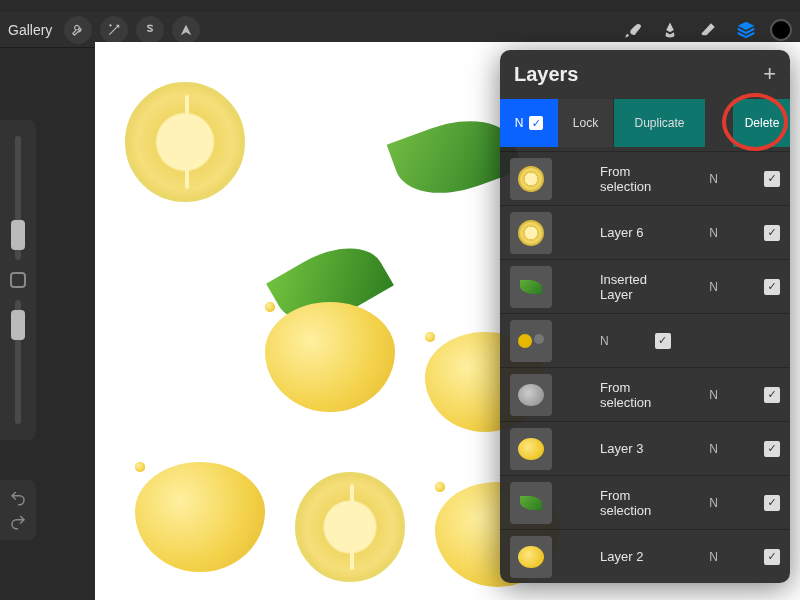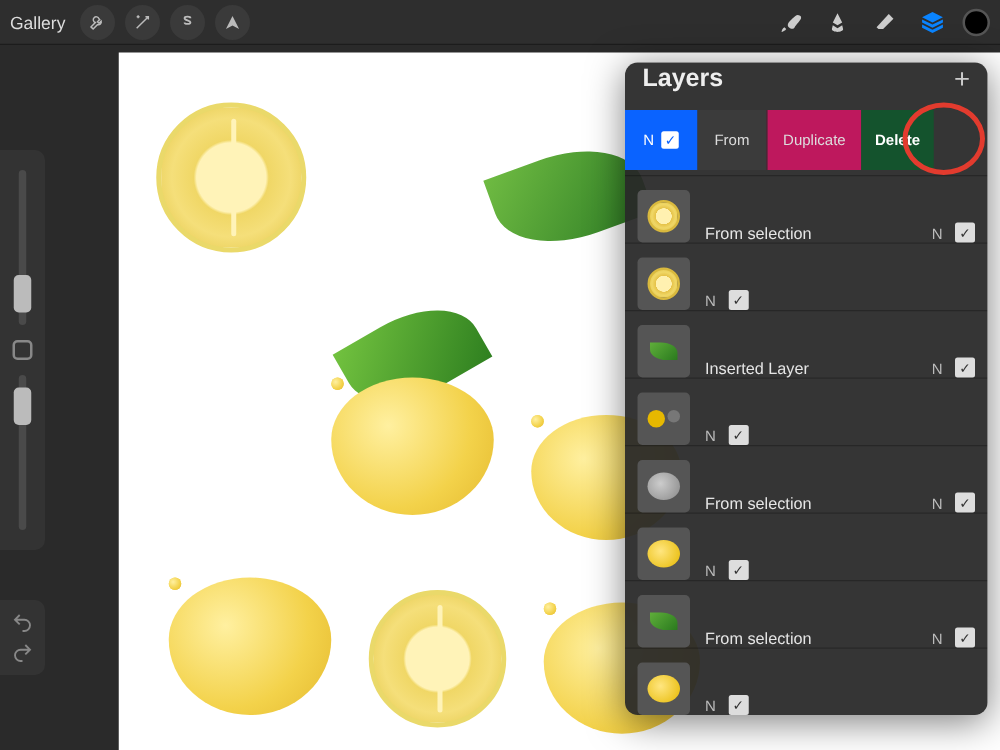--- a/index.html
+++ b/index.html
@@ -1,20 +1,20 @@
 <!DOCTYPE html>
 <html><head>
 <meta charset="utf-8">
 <style>
   * { box-sizing: border-box; margin: 0; padding: 0; }
   html, body { width: 800px; height: 600px; overflow: hidden; font-family: -apple-system, Helvetica, Arial, sans-serif; }
   body { background: #2a2a2a; position: relative; color: #eee; }
 
   
-  .topbar { position: absolute; top: 0; left: 0; right: 0; height: 36px; background: #2e2e2e; display: flex; align-items: center; padding: 0 8px; border-bottom: 1px solid #1c1c1c; }
+  .topbar { position: absolute; top: 12px; left: 0; right: 0; height: 36px; background: #2e2e2e; display: flex; align-items: center; padding: 0 8px; border-bottom: 1px solid #1c1c1c; }
   .gallery { font-size: 14px; color: #ddd; margin-right: 12px; cursor: pointer; }
   .tool-icon { width: 28px; height: 28px; border-radius: 14px; background: #3a3a3a; margin-right: 8px; display: flex; align-items: center; justify-content: center; color: #bbb; font-size: 14px; cursor: pointer; }
   .topbar-spacer { flex: 1; }
   .right-tool { width: 28px; height: 28px; margin-left: 10px; display: flex; align-items: center; justify-content: center; color: #ccc; cursor: pointer; font-size: 16px; }
   .layers-btn { color: #0a84ff; }
   .color-swatch { width: 22px; height: 22px; border-radius: 11px; background: #000; border: 2px solid #555; margin-left: 10px; cursor: pointer; }
 
   
   .left-panel { position: absolute; left: 0; top: 120px; width: 36px; height: 320px; background: #333; border-radius: 0 8px 8px 0; display: flex; flex-direction: column; align-items: center; padding: 10px 0; }
   .slider-track { flex: 1; width: 6px; background: #4a4a4a; border-radius: 3px; margin: 6px 0; position: relative; }
@@ -24,35 +24,35 @@
   .ur-btn { width: 24px; height: 24px; color: #888; display: flex; align-items: center; justify-content: center; cursor: pointer; }
 
   
   .canvas { position: absolute; left: 95px; top: 42px; right: 0; bottom: 0; background: #fff; overflow: hidden; }
   .lemon { position: absolute; border-radius: 50% 50% 50% 50% / 45% 45% 55% 55%; }
   .lemon::before, .lemon::after { content:""; position:absolute; width:10px; height:10px; background:inherit; border-radius:50%; }
   .leaf { position: absolute; border-radius: 0 60% 0 60%; transform: rotate(-20deg); }
 
   
   .layers-panel { position: absolute; right: 10px; top: 50px; width: 290px; background: rgba(40,40,40,0.94); border-radius: 10px; box-shadow: 0 5px 30px rgba(0,0,0,0.5); overflow: hidden; }
-  .layers-header { display: flex; align-items: center; justify-content: space-between; padding: 0 14px 6px; }
+  .layers-header { display: flex; align-items: center; justify-content: space-between; padding: 11px 14px 6px; }
   .layers-title { font-size: 20px; font-weight: 600; }
   .plus { font-size: 22px; color: #ccc; cursor: pointer; }
   .action-row { display: flex; height: 48px; margin: 6px 0 4px; }
   .action-cell { flex: 0 0 auto; display: flex; align-items: center; justify-content: center; font-size: 12px; color: #ddd; cursor: pointer; }
   .cell-blend { width: 58px; background: #0a63ff; color: #fff; font-weight: 500; gap: 6px; }
   .cell-lock { width: 55px; background: #3b3b3b; }
-  .cell-dup { width: 76px; background: #be185d; border-left:1px solid #2c2c2c; }
-  .cell-del { width: 58px; background: #14532d; color: #fff; font-weight: 700; }
+  .cell-dup { width: 92px; background: #0f766e; border-left:1px solid #2c2c2c; }
+  .cell-del { width: 58px; background: #0f766e; color: #fff; font-weight: 400; margin-left: 28px; }
   .checkbox { width: 14px; height: 14px; background: #fff; border-radius: 2px; display: inline-flex; align-items: center; justify-content: center; color: #0a63ff; font-size: 11px; }
   .action-row-wrap { position: relative; }
   .highlight-ring { position: absolute; right: 2px; top: -6px; width: 66px; height: 58px; border: 4px solid #e23b2e; border-radius: 50%; pointer-events: none; }
 
   .layer-list { max-height: 472px; overflow: hidden; }
-  .layer { display: flex; align-items: flex-end; height: 54px; padding: 0 10px; border-top: 1px solid rgba(0,0,0,0.25); cursor: pointer; }
+  .layer { display: flex; align-items: center; height: 54px; padding: 0 10px; border-top: 1px solid rgba(0,0,0,0.25); cursor: pointer; gap: 36px; }
   .thumb { width: 42px; height: 42px; background: #555; border-radius: 4px; margin-right: 12px; position: relative; overflow: hidden; display:flex; align-items:center; justify-content:center;}
   .layer-name { flex: 1; font-size: 13px; color: #e5e5e5; }
   .blend-letter { font-size: 12px; color: #bbb; margin-right: 10px; }
   .vis { width: 16px; height: 16px; background: #ddd; border-radius: 2px; display: flex; align-items: center; justify-content: center; color: #333; font-size: 11px; cursor: pointer; }
 
   
   .th-lemon { width: 26px; height: 22px; background: radial-gradient(circle at 40% 40%, #ffe680, #e6b800); border-radius: 50%; }
   .th-half { width: 26px; height: 26px; background: radial-gradient(circle, #fff1b0 40%, #e6c34a 42%, #f0d766 60%, #d9b93e); border-radius: 50%; border: 2px solid #d9b93e; }
   .th-leaf { width: 22px; height: 14px; background: linear-gradient(135deg,#5fae3a,#2a7a1e); border-radius: 0 60% 0 60%; }
   .th-two { display:flex; gap:2px; }
@@ -155,40 +155,41 @@
   <div class="layers-header">
     <span class="layers-title">Layers</span>
     <span class="plus">+</span>
   </div>
   <div class="action-row-wrap">
     <div class="action-row">
       <div class="action-cell cell-blend">
         <span>N</span>
         <span class="checkbox">✓</span>
       </div>
-      <div class="action-cell cell-lock">From</div>
+      <div class="action-cell cell-lock">Lock</div>
       <div class="action-cell cell-dup">Duplicate</div>
       <div class="action-cell cell-del">Delete</div>
     </div>
     <div class="highlight-ring"></div>
   </div>
 
   <div class="layer-list" id="layer-list">
       <div class="layer">
         <div class="thumb">
           <div class="th-half"></div>
         </div>
         <div class="layer-name">From selection</div>
         <div class="blend-letter">N</div>
         <div class="vis">✓</div>
       </div>
       <div class="layer">
         <div class="thumb">
           <div class="th-half"></div>
         </div>
+        <div class="layer-name">Layer 6</div>
         <div class="blend-letter">N</div>
         <div class="vis">✓</div>
       </div>
       <div class="layer">
         <div class="thumb">
           <div class="th-leaf"></div>
         </div>
         <div class="layer-name">Inserted Layer</div>
         <div class="blend-letter">N</div>
         <div class="vis">✓</div>
@@ -208,32 +209,34 @@
           <div class="th-gray"></div>
         </div>
         <div class="layer-name">From selection</div>
         <div class="blend-letter">N</div>
         <div class="vis">✓</div>
       </div>
       <div class="layer">
         <div class="thumb">
           <div class="th-lemon"></div>
         </div>
+        <div class="layer-name">Layer 3</div>
         <div class="blend-letter">N</div>
         <div class="vis">✓</div>
       </div>
       <div class="layer">
         <div class="thumb">
           <div class="th-leaf"></div>
         </div>
         <div class="layer-name">From selection</div>
         <div class="blend-letter">N</div>
         <div class="vis">✓</div>
       </div>
       <div class="layer">
         <div class="thumb">
           <div class="th-lemon"></div>
         </div>
+        <div class="layer-name">Layer 2</div>
         <div class="blend-letter">N</div>
         <div class="vis">✓</div>
       </div>
     </div>
 </div>
 
 </body></html>

